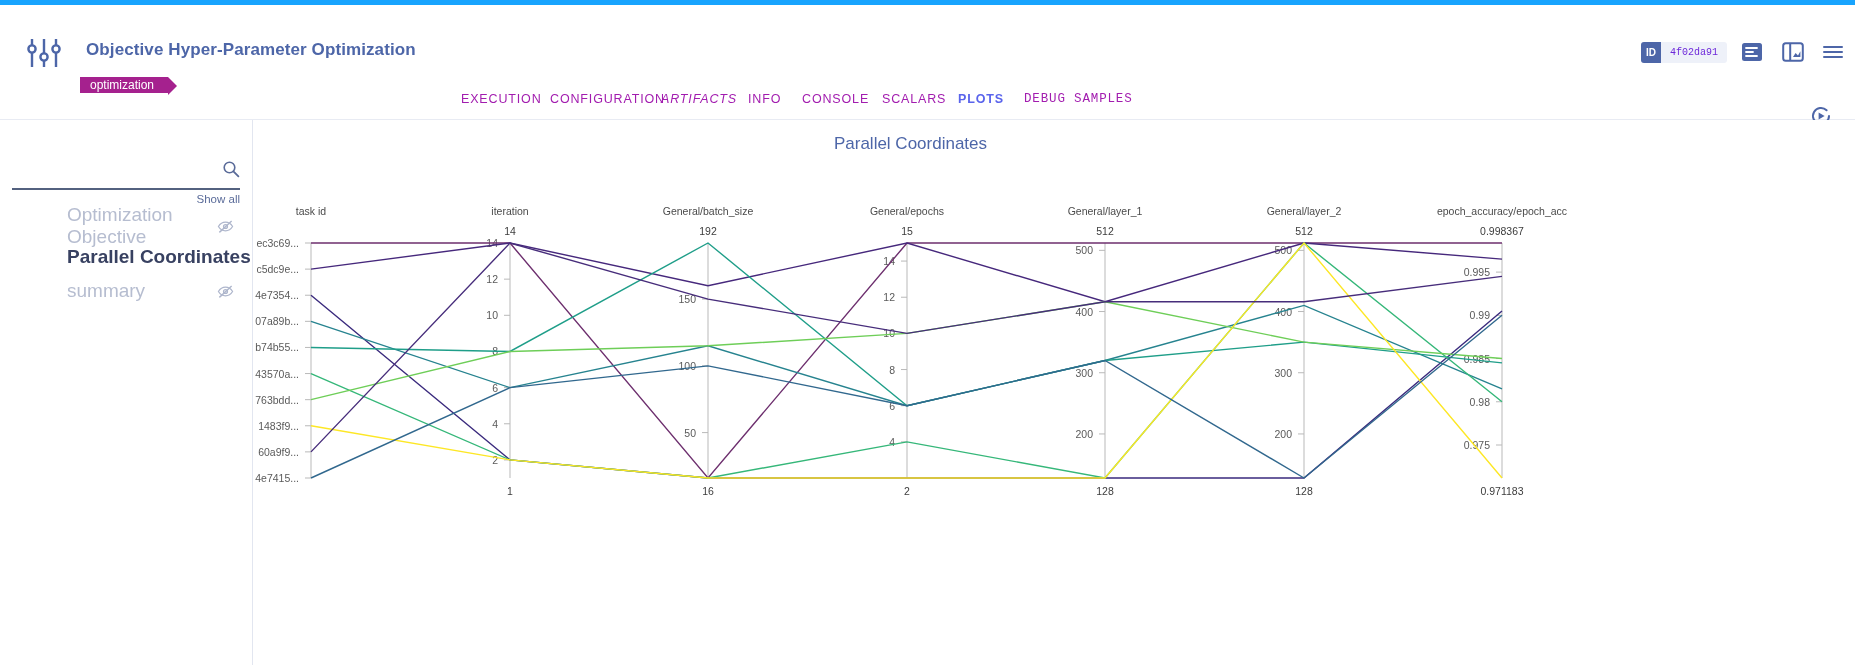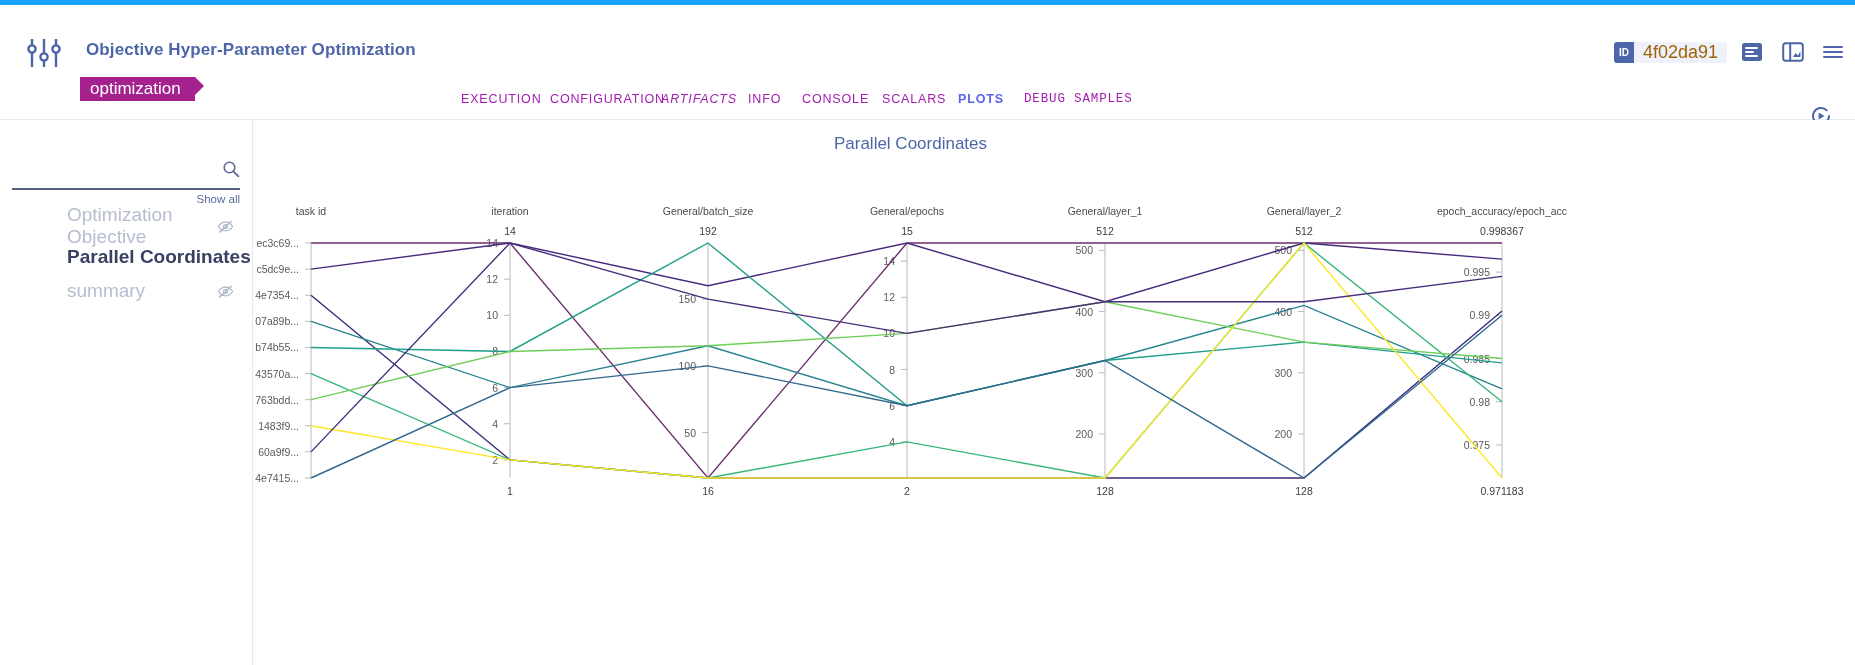--- a/index.html
+++ b/index.html
@@ -11,30 +11,30 @@
   .topstrip{position:absolute;left:0;top:0;width:1855px;height:5px;background:#18a4fe;}
   .status-tab{position:absolute;left:874px;top:5px;width:108px;height:20px;background:#18a4fe;
      border-bottom-left-radius:4px;border-bottom-right-radius:4px;
      display:flex;align-items:center;justify-content:center;}
   .status-tab span{color:#fff;font-size:11px;font-weight:bold;letter-spacing:.6px;}
 
   
   .header{position:absolute;left:0;top:5px;width:1855px;height:95px;background:#fff;}
   .brand-icon{position:absolute;left:24px;top:28px;width:40px;height:40px;}
   .title{position:absolute;left:86px;top:35px;font-size:17px;font-weight:bold;color:#4d66a8;letter-spacing:.1px;}
-  .tag{position:absolute;left:80px;top:72px;height:24px;background:#a5218e;color:#fff;
-       font-size:17px;display:flex;align-items:center;padding:0 14px 0 10px;}
+  .tag{position:absolute;left:80px;top:72px;height:16px;background:#a5218e;color:#fff;
+       font-size:12px;display:flex;align-items:center;padding:0 14px 0 10px;}
   .tag:after{content:"";position:absolute;right:-9px;top:0;width:0;height:0;
        border-top:9.5px solid transparent;border-bottom:9.5px solid transparent;border-left:9px solid #a5218e;}
 
   .idchip{position:absolute;right:128px;top:37px;height:21px;display:flex;align-items:center;
      background:#eef1f9;border-radius:3px;overflow:hidden;}
   .idchip .k{background:#4d66a8;color:#fff;font-size:10px;font-weight:bold;padding:0 5px;height:21px;
      display:flex;align-items:center;}
-  .idchip .v{color:#a16207;font-family:Liberation Sans, sans-serif;font-size:18px;padding:0 9px;}
+  .idchip .v{color:#6d28d9;font-family:Liberation Mono, monospace;font-size:10px;padding:0 9px;}
   .hicon{position:absolute;top:36px;width:22px;height:22px;color:#4d66a8;}
   .hicon.i1{right:92px;} .hicon.i2{right:51px;} .hicon.i3{right:11px;}
 
   
   .tabbar{position:absolute;left:0;top:86px;width:1855px;height:34px;}
   .tab{position:absolute;top:0;font-size:12.5px;letter-spacing:.85px;color:#a21caf;
        height:34px;line-height:26px;white-space:nowrap;cursor:pointer;}
   .tab.active{color:#5a64ec;font-weight:bold;border-bottom:3px solid #5a64ec;}
   .tabrule{position:absolute;left:0;top:119px;width:1855px;height:1px;background:#e8ebf3;}
   .refresh{position:absolute;right:22px;top:104px;width:24px;height:24px;color:#4d66a8;}

